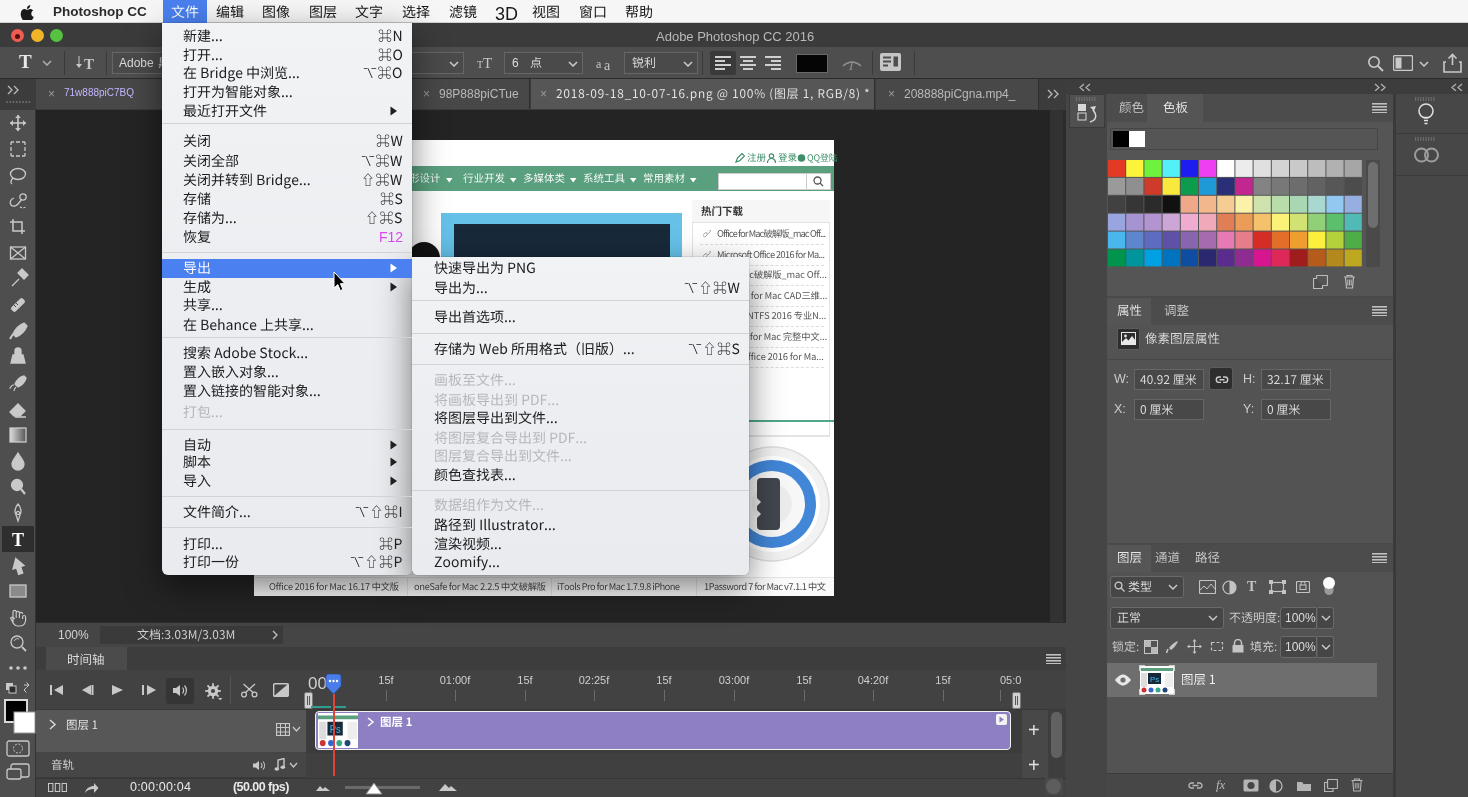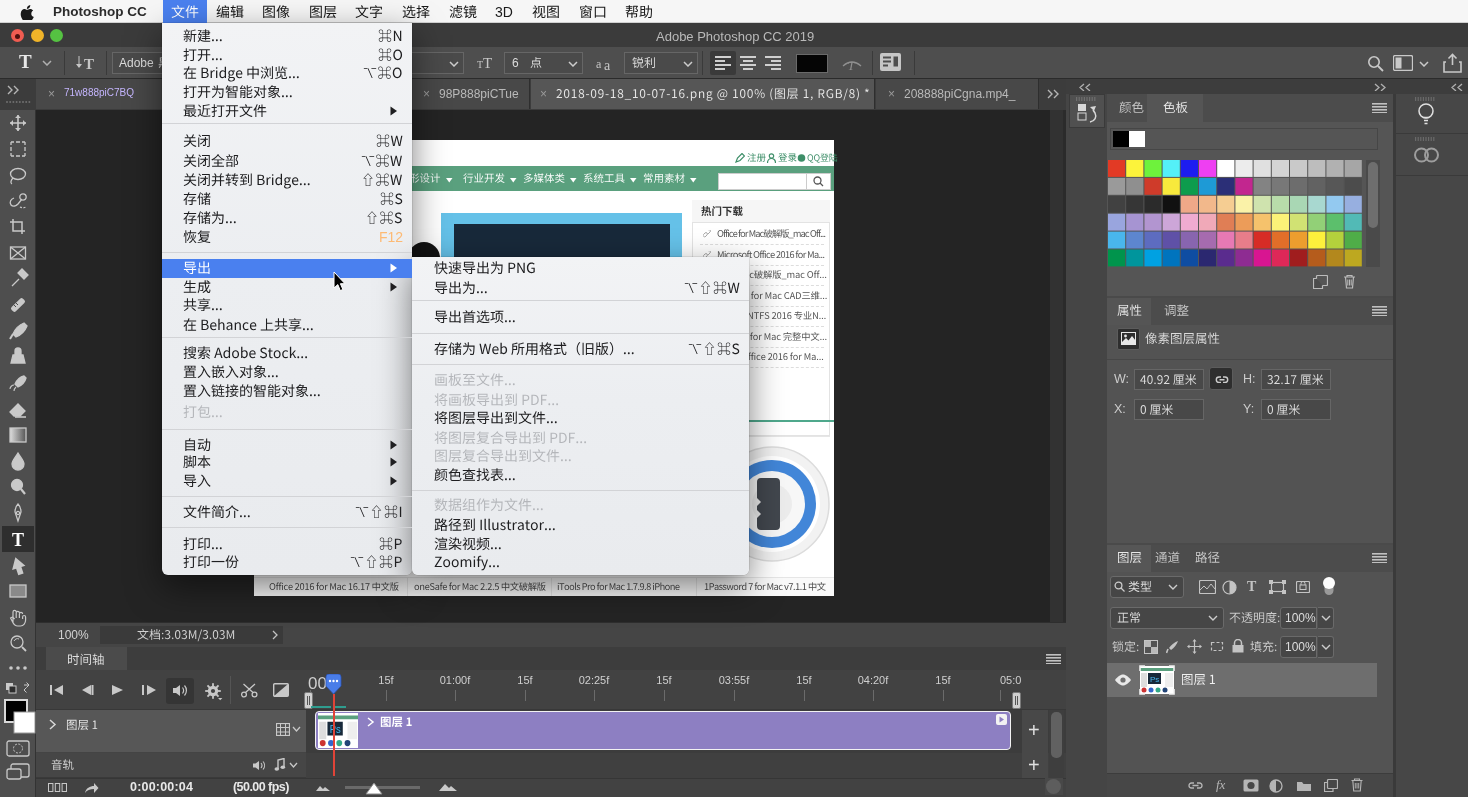--- a/index.html
+++ b/index.html
@@ -309,26 +309,26 @@
         <use href="#gr7a97" x="0"></use>
         <use href="#gr53e3" x="250"></use>
       </g>
     </svg>
     <svg class="t" style="left:625.0px;top:16.8px;color:#1a1a1a" width="1" height="1">
       <g transform="scale(0.0560,-0.0560)" fill="currentColor">
         <use href="#gr5e2e" x="0"></use>
         <use href="#gr52a9" x="250"></use>
       </g>
     </svg>
-    <div class="lat" style="left:495px;top:3.5px;font-size:14px;color:#1a1a1a">3D</div>
+    <div class="lat" style="left:495px;top:3.5px;font-size:18px;color:#1a1a1a">3D</div>
     <div style="position:absolute;left:11.0px;top:29px;width:13px;height:13px;border-radius:7px;background:#f05c51"></div>
     <div style="position:absolute;left:30.5px;top:29px;width:13px;height:13px;border-radius:7px;background:#f0b429"></div>
     <div style="position:absolute;left:50.0px;top:29px;width:13px;height:13px;border-radius:7px;background:#55c242"></div>
     <div style="position:absolute;left:15px;top:33.5px;width:5px;height:5px;border-radius:3px;background:#50100e"></div>
-    <div class="lat" style="left:656px;top:28.5px;font-size:13px;color:#b9b9b9">Adobe Photoshop CC 2019</div>
+    <div class="lat" style="left:656px;top:28.5px;font-size:13px;color:#b9b9b9">Adobe Photoshop CC 2016</div>
     <div class="lat" style="left:19px;top:51px;font-size:19px;font-weight:bold;color:#e9e9e9;font-family:'Liberation Serif',serif">T</div>
     <svg class="ab" style="left:42px;top:60px" width="10" height="6">
       <path d="M1 1L5 5L9 1" stroke="#b0b0b0" fill="none" stroke-width="1.5"></path>
     </svg>
     <div style="position:absolute;left:64px;top:51px;width:1px;height:24px;background:#3a3a3a"></div>
     <svg class="ab" style="left:75px;top:53px" width="22" height="20">
       <path d="M4 3v11" stroke="#c6c6c6"></path>
       <path d="M1 11l3 4 3-4z" fill="#c6c6c6"></path>
       <text x="9" y="16" font-size="15" font-weight="bold" fill="#c6c6c6" font-family="Liberation Serif">T</text>
     </svg>
@@ -1613,21 +1613,21 @@
     <svg class="ab" style="left:273px;top:683px" width="16" height="14">
       <rect x="0.7" y="0.7" width="14.6" height="12.6" rx="1" fill="none" stroke="#c8c8c8" stroke-width="1.4"></rect>
       <path d="M15 1L1 13H15z" fill="#c8c8c8"></path>
     </svg>
     <div class="lat" style="left:308px;top:674px;font-size:17px;color:#cfcfcf">00</div>
     <div class="lat" style="left:386px;transform:translateX(-50%);top:674px;font-size:11px;color:#cfcfcf">15f</div>
     <div class="lat" style="left:455px;transform:translateX(-50%);top:674px;font-size:11px;color:#cfcfcf">01:00f</div>
     <div class="lat" style="left:525px;transform:translateX(-50%);top:674px;font-size:11px;color:#cfcfcf">15f</div>
     <div class="lat" style="left:594px;transform:translateX(-50%);top:674px;font-size:11px;color:#cfcfcf">02:25f</div>
     <div class="lat" style="left:664px;transform:translateX(-50%);top:674px;font-size:11px;color:#cfcfcf">15f</div>
-    <div class="lat" style="left:734px;transform:translateX(-50%);top:674px;font-size:11px;color:#cfcfcf">03:55f</div>
+    <div class="lat" style="left:734px;transform:translateX(-50%);top:674px;font-size:11px;color:#cfcfcf">03:00f</div>
     <div class="lat" style="left:804px;transform:translateX(-50%);top:674px;font-size:11px;color:#cfcfcf">15f</div>
     <div class="lat" style="left:873px;transform:translateX(-50%);top:674px;font-size:11px;color:#cfcfcf">04:20f</div>
     <div class="lat" style="left:943px;transform:translateX(-50%);top:674px;font-size:11px;color:#cfcfcf">15f</div>
     <div class="lat" style="left:1000px;top:674px;font-size:11px;color:#cfcfcf">05:0</div>
     <svg class="ab" style="left:306px;top:674px" width="720" height="28">
       <rect x="80" y="16" width="1" height="11" fill="#6b6b6b"></rect>
       <rect x="149" y="16" width="1" height="11" fill="#6b6b6b"></rect>
       <rect x="219" y="16" width="1" height="11" fill="#6b6b6b"></rect>
       <rect x="288" y="16" width="1" height="11" fill="#6b6b6b"></rect>
       <rect x="358" y="16" width="1" height="11" fill="#6b6b6b"></rect>
@@ -1730,21 +1730,21 @@
     <svg class="ab" style="left:48px;top:783px" width="20" height="9">
       <g fill="none" stroke="#c8c8c8">
         <rect x="0.5" y="0.5" width="4.4" height="8"></rect>
         <rect x="7.3" y="0.5" width="4.4" height="8"></rect>
         <rect x="14.1" y="0.5" width="4.4" height="8"></rect>
       </g>
     </svg>
     <svg class="ab" style="left:84px;top:782px" width="15" height="12">
       <path d="M1 11C2 6 6 4 10 4V1l4.5 5L10 11V7C6 7 3 8 1 11z" fill="#c8c8c8"></path>
     </svg>
-    <div class="lat" style="left:130px;top:780px;font-size:12.5px;font-weight:bold;color:#e8e8e8;letter-spacing:0.2px">0:00:00:04</div>
+    <div class="lat" style="left:130px;top:780px;font-size:12.5px;font-weight:normal;color:#e8e8e8;letter-spacing:0.2px">0:00:00:04</div>
     <div class="lat" style="left:233px;top:780px;font-size:12.5px;font-weight:bold;color:#e8e8e8;letter-spacing:-0.55px">(50.00 fps)</div>
     <svg class="ab" style="left:315px;top:784px" width="16" height="8">
       <path d="M1 7L5 2l3 3 2-2 5 4z" fill="#c8c8c8"></path>
     </svg>
     <div style="position:absolute;left:345px;top:786px;width:75px;height:3px;background:#6a6a6a"></div>
     <svg class="ab" style="left:365px;top:782px" width="18" height="13">
       <path d="M9 1l8 11H1z" fill="#fff" stroke="#888"></path>
     </svg>
     <svg class="ab" style="left:438px;top:782px" width="20" height="10">
       <path d="M1 9L7 2l4 4 2-2 6 5z" fill="#c8c8c8"></path>
@@ -1957,21 +1957,21 @@
     </div>
     <div style="position:absolute;left:0;top:0;z-index:51">
       <svg class="t" style="left:183.0px;top:241.9px;color:#1f1f21" width="1" height="1">
         <g transform="scale(0.0560,-0.0560)" fill="currentColor">
           <use href="#gr6062" x="0"></use>
           <use href="#gr590d" x="250"></use>
         </g>
       </svg>
     </div>
     <div style="position:absolute;left:0;top:0;z-index:51">
-      <div class="lat" style="left:403px;top:229.4px;font-size:14px;color:#fdba74;z-index:52;transform:translateX(-100%)">F12</div>
+      <div class="lat" style="left:403px;top:229.4px;font-size:14px;color:#d946ef;z-index:52;transform:translateX(-100%)">F12</div>
     </div>
     <div style="position:absolute;left:0;top:0;z-index:51">
       <div style="position:absolute;left:162px;top:252px;width:250px;height:1px;background:#d2d3d6;z-index:51"></div>
     </div>
     <div style="position:absolute;left:0;top:0;z-index:51">
       <div style="position:absolute;left:162px;top:258.5px;width:250px;height:19px;background:#4a80ef;z-index:51"></div>
     </div>
     <div style="position:absolute;left:0;top:0;z-index:51">
       <svg class="t" style="left:183.0px;top:273.2px;color:#ffffff" width="1" height="1">
         <g transform="scale(0.0560,-0.0560)" fill="currentColor">

